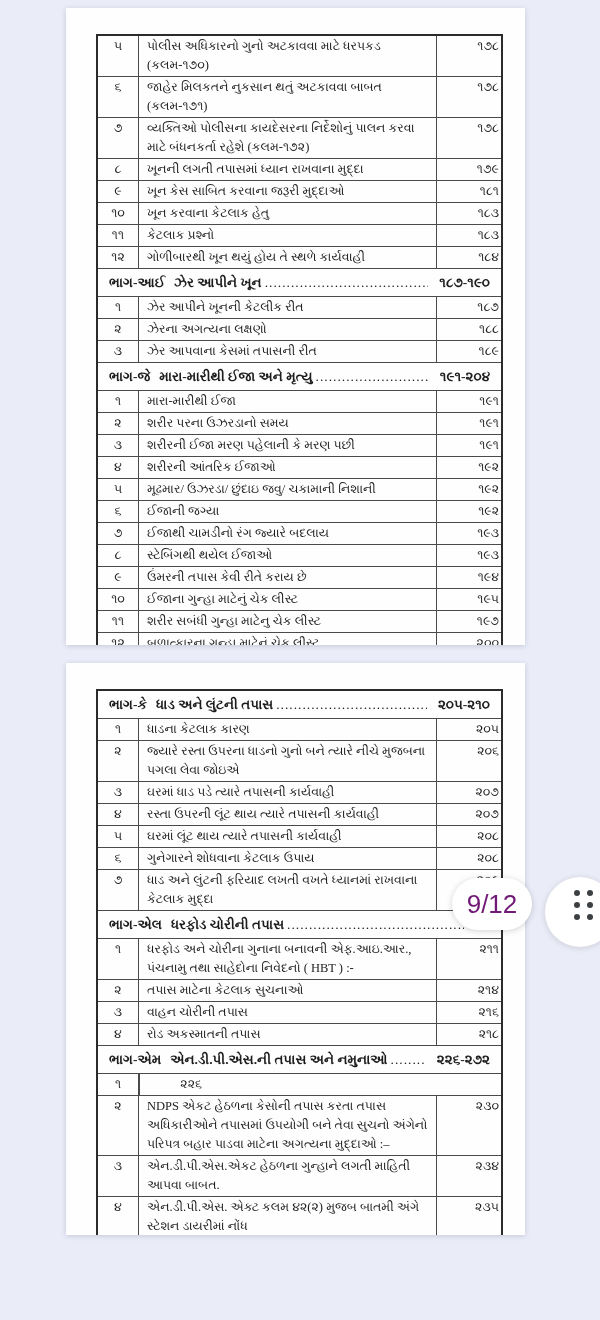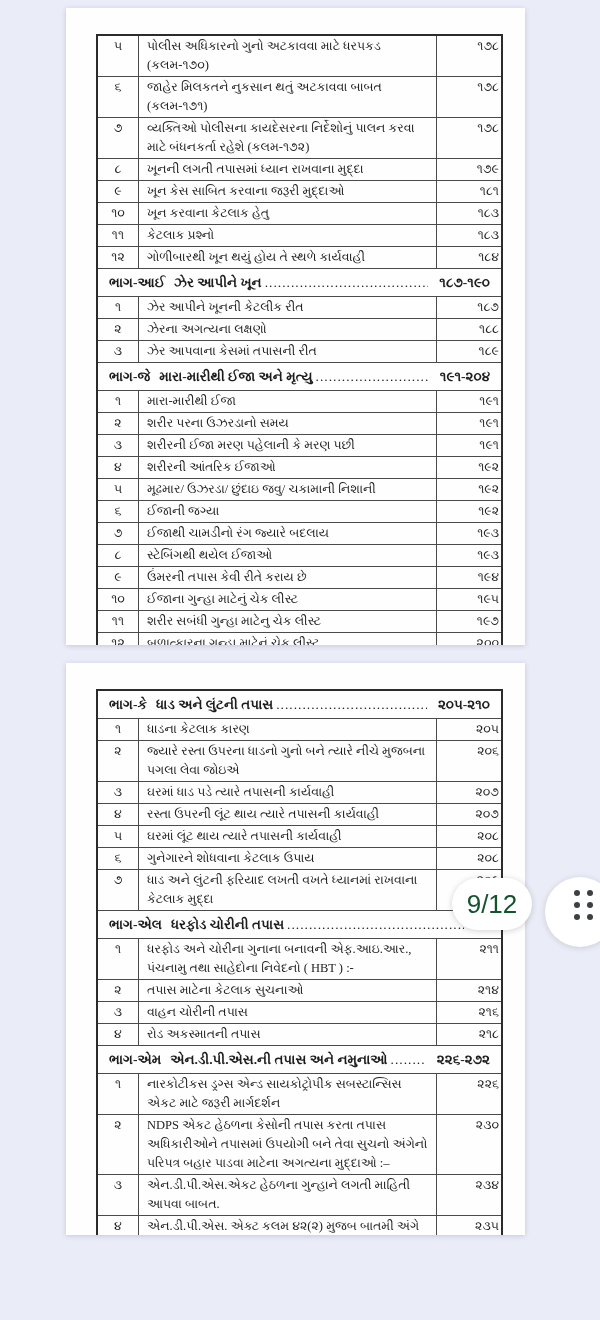--- a/index.html
+++ b/index.html
@@ -52,21 +52,21 @@
   }
   .sec-range{white-space:nowrap;margin-left:8px;}
   
   .page-bubble{
     position:absolute;left:452px;top:878px;
     width:80px;height:52px;
     background:#ffffff;border-radius:26px;
     box-shadow:0 1px 6px rgba(0,0,0,0.18);
     display:flex;align-items:center;justify-content:center;
     font-family:"Liberation Sans","DejaVu Sans",sans-serif;
-    font-size:26px;color:#14532d;
+    font-size:26px;color:#701a75;
     z-index:5;
   }
   
   .drag-handle{
     position:absolute;left:545px;top:877px;
     width:70px;height:70px;border-radius:50%;
     background:#ffffff;
     box-shadow:0 1px 6px rgba(0,0,0,0.14);
     z-index:5;
   }
@@ -287,21 +287,20 @@
           <div class="cell-pg">૨૧૮</div>
         </div>
         <div class="block-section">
           <span class="sec-part">ભાગ-એમ</span>
           <span class="sec-title">એન.ડી.પી.એસ.ની તપાસ અને નમુનાઓ</span>
           <span class="sec-leader">........................................................................................................................</span>
           <span class="sec-range">૨૨૬-૨૭૨</span>
         </div>
         <div class="block-item">
           <div class="cell-no">૧</div>
-          <div class="cell-title">નારકોટીકસ ડ્રગ્સ એન્ડ સાયકોટ્રોપીક સબસ્ટાન્સિસ એકટ માટે જરૂરી માર્ગદર્શન</div>
           <div class="cell-pg">૨૨૬</div>
         </div>
         <div class="block-item">
           <div class="cell-no">૨</div>
           <div class="cell-title">NDPS એકટ હેઠળના કેસોની તપાસ કરતા તપાસ અધિકારીઓને તપાસમાં ઉપયોગી બને તેવા સુચનો અંગેનો પરિપત્ર બહાર પાડવા માટેના અગત્યના મુદ્દાઓ :–</div>
           <div class="cell-pg">૨૩૦</div>
         </div>
         <div class="block-item">
           <div class="cell-no">૩</div>
           <div class="cell-title">એન.ડી.પી.એસ.એકટ હેઠળના ગુન્હાને લગતી માહિતી આપવા બાબત.</div>

